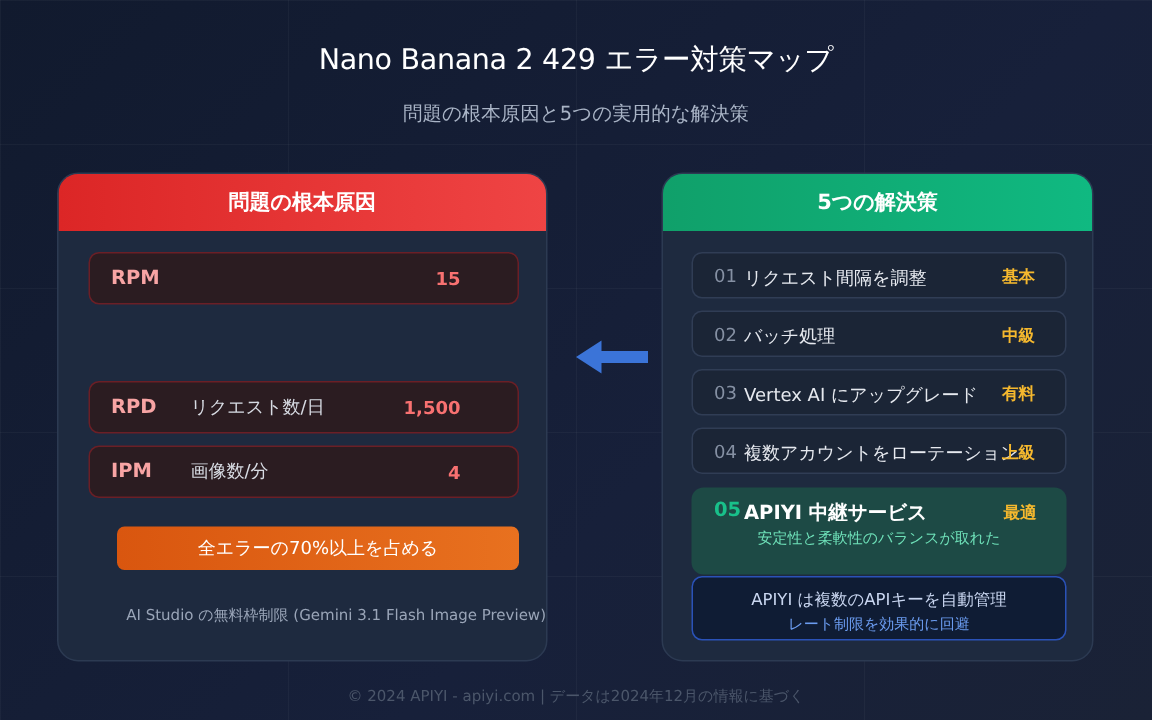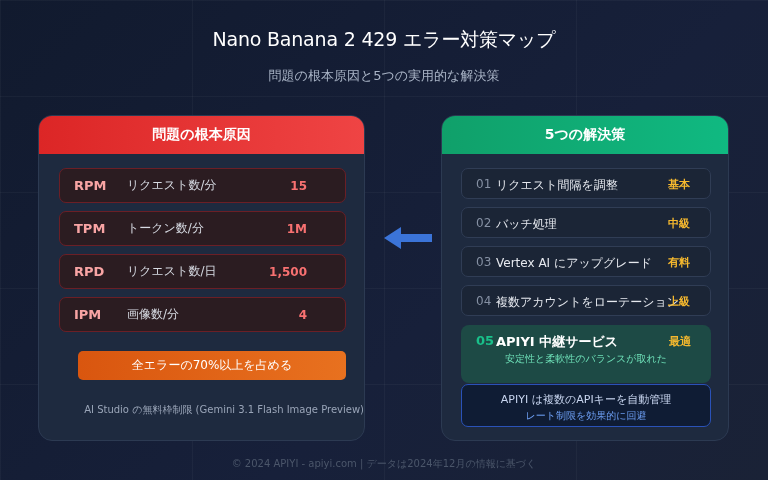--- a/index.html
+++ b/index.html
@@ -114,27 +114,21 @@
 <div class="grid"></div>
 
 <h1 class="title">Nano Banana 2 429 エラー対策マップ</h1>
 <div class="subtitle">問題の根本原因と5つの実用的な解決策</div>
 
 <section class="card card-left">
   <div class="card-header">問題の根本原因</div>
 
   <div class="limit-row" style="top:52px">
     <span class="limit-code">RPM</span>
-    <span class="limit-desc">リクエスト数/分</span>
     <span class="limit-val">15</span>
-  </div>
-  <div class="limit-row" style="top:95px">
-    <span class="limit-code">TPM</span>
-    <span class="limit-desc">トークン数/分</span>
-    <span class="limit-val">1M</span>
   </div>
   <div class="limit-row" style="top:138px">
     <span class="limit-code">RPD</span>
     <span class="limit-desc">リクエスト数/日</span>
     <span class="limit-val">1,500</span>
   </div>
   <div class="limit-row" style="top:181px">
     <span class="limit-code">IPM</span>
     <span class="limit-desc">画像数/分</span>
     <span class="limit-val">4</span>

